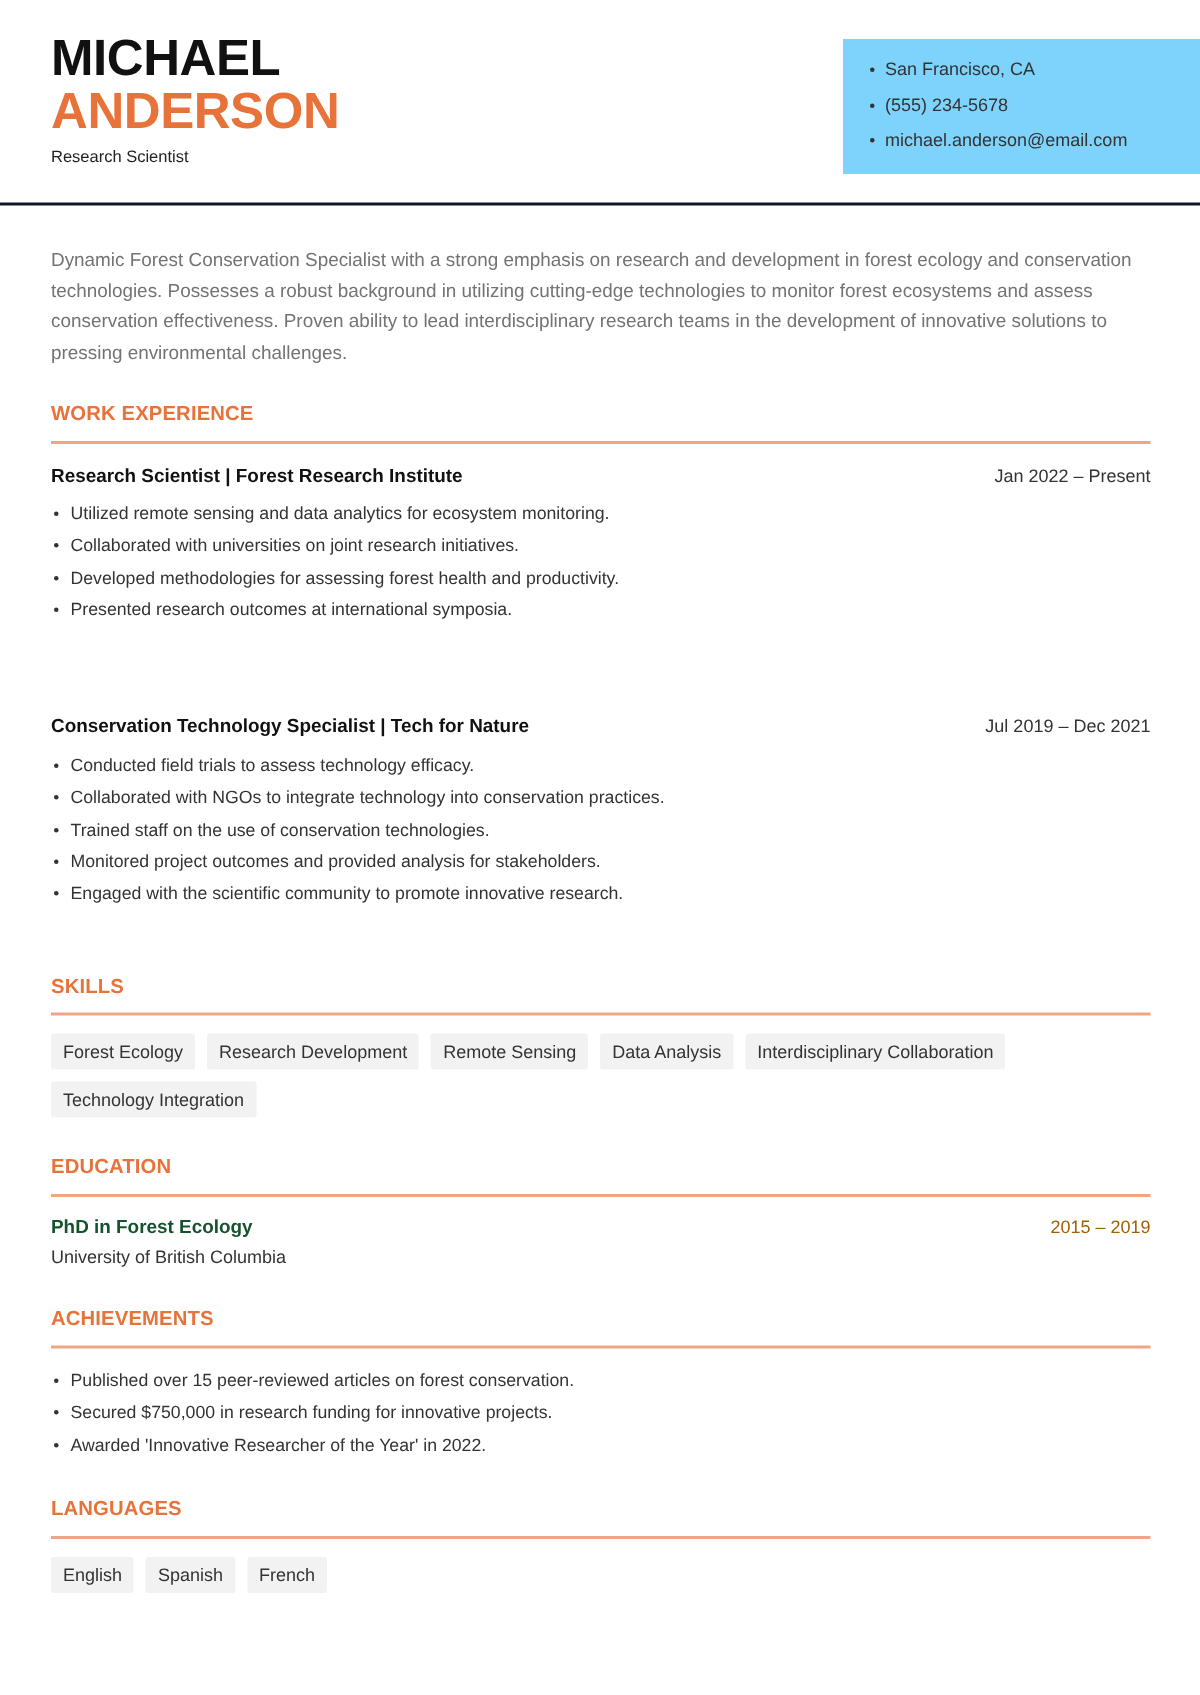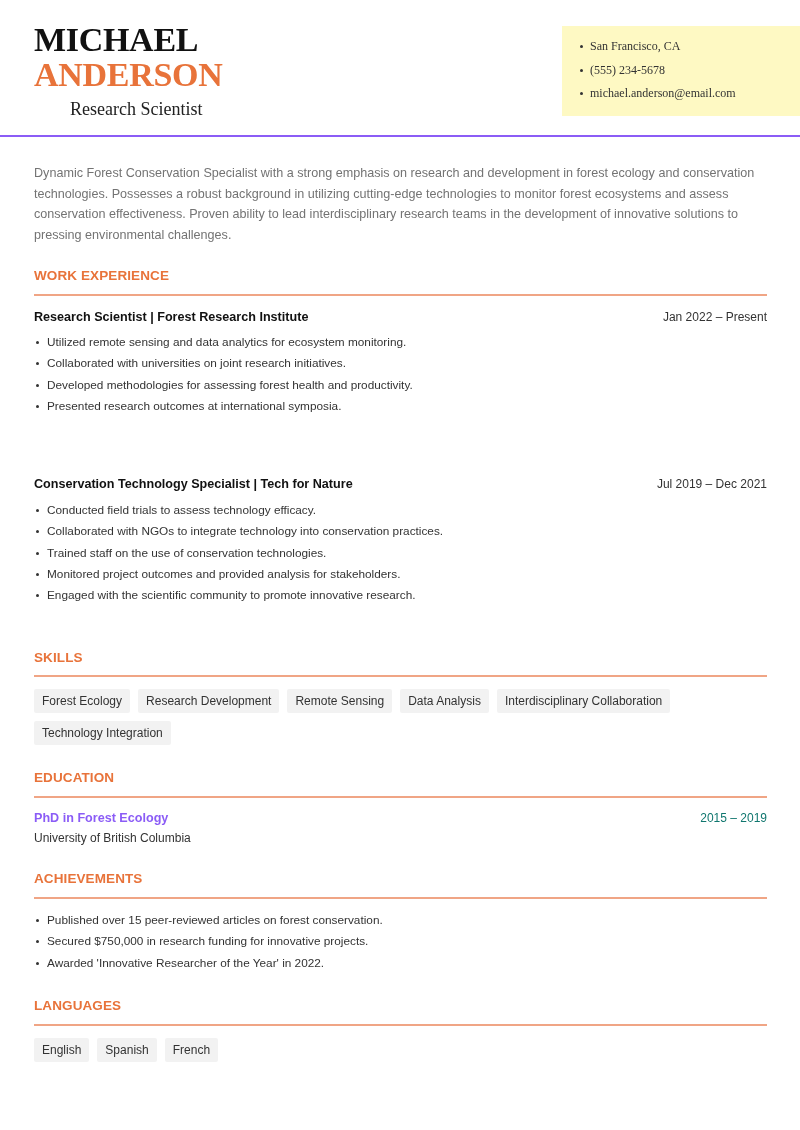--- a/index.html
+++ b/index.html
@@ -1,46 +1,46 @@
 <!DOCTYPE html>
 <html><head>
 <meta charset="utf-8">
 <style>
   * { box-sizing: border-box; margin: 0; padding: 0; }
   html, body { width: 800px; height: 1130px; background: #ffffff; }
   body { font-family: "Liberation Sans", "DejaVu Sans", sans-serif; color: #333333; position: relative; overflow: hidden; }
 
-  .header { position: relative; height: 137px; border-bottom: 2px solid #8b5cf6; font-family: Liberation Serif, serif; }
+  .header { position: relative; height: 137px; border-bottom: 2px solid #0f172a; }
   .name { position: absolute; left: 34px; top: 22px; font-weight: 700; font-size: 34px; line-height: 35px; letter-spacing: -0.3px; }
   .name .first { display: block; color: #111111; }
   .name .last { display: block; color: #e8733a; }
-  .job-title { position: absolute; left: 34px; top: 99px; font-size: 18px; color: #222222; margin-left: 36px; }
-  .contact { position: absolute; left: 562px; top: 26px; width: 238px; height: 90px; background: #fef9c3; padding: 10px 0 0 16px; }
+  .job-title { position: absolute; left: 34px; top: 99px; font-size: 11px; color: #222222; }
+  .contact { position: absolute; left: 562px; top: 26px; width: 238px; height: 90px; background: #7dd3fc; padding: 10px 0 0 16px; }
   .contact ul { list-style: none; }
   .contact li { font-size: 12px; color: #333333; height: 23.5px; line-height: 20px; position: relative; padding-left: 12px; }
   .contact li::before { content: ""; position: absolute; left: 2px; top: 9px; width: 3px; height: 3px; background: #333333; border-radius: 50%; }
 
   .summary { position: absolute; left: 34px; top: 163px; width: 740px; font-size: 12.6px; line-height: 20.6px; color: #737373; }
 
   .section-title { position: absolute; left: 34px; font-size: 13.5px; font-weight: 700; color: #e8733a; letter-spacing: 0.1px; }
   .rule { position: absolute; left: 34px; width: 733px; height: 1.5px; background: #f0a585; }
 
   .job-head { position: absolute; left: 34px; width: 733px; height: 18px; }
   .job-role { position: absolute; left: 0; top: 0; font-size: 12.6px; font-weight: 700; color: #111111; }
   .job-date { position: absolute; right: 0; top: 0; font-size: 12px; color: #333333; }
 
   ul.bullets { position: absolute; left: 34px; list-style: none; }
   ul.bullets li { font-size: 11.8px; color: #333333; height: 21.3px; line-height: 18px; position: relative; padding-left: 13px; }
   ul.bullets li::before { content: ""; position: absolute; left: 2px; top: 8px; width: 3px; height: 3px; background: #333333; border-radius: 50%; }
 
   .chips { position: absolute; left: 34px; width: 740px; display: flex; flex-wrap: wrap; gap: 8px 8px; }
   .chip { background: #f2f2f2; font-size: 12px; color: #333333; height: 24px; line-height: 24px; padding: 0 8px; border-radius: 2px; }
 
-  .edu-degree { position: absolute; left: 34px; top: 811px; font-size: 12.6px; font-weight: 700; color: #8b5cf6; }
-  .edu-date { position: absolute; right: 33px; top: 811px; font-size: 12px; color: #0f766e; }
+  .edu-degree { position: absolute; left: 34px; top: 811px; font-size: 12.6px; font-weight: 700; color: #14532d; }
+  .edu-date { position: absolute; right: 33px; top: 811px; font-size: 12px; color: #a16207; }
   .edu-school { position: absolute; left: 34px; top: 831px; font-size: 12px; color: #333333; }
 </style>
 </head>
 <body>
 
 <div class="header">
   <div class="name">
     <span class="first">MICHAEL</span>
     <span class="last">ANDERSON</span>
   </div>

